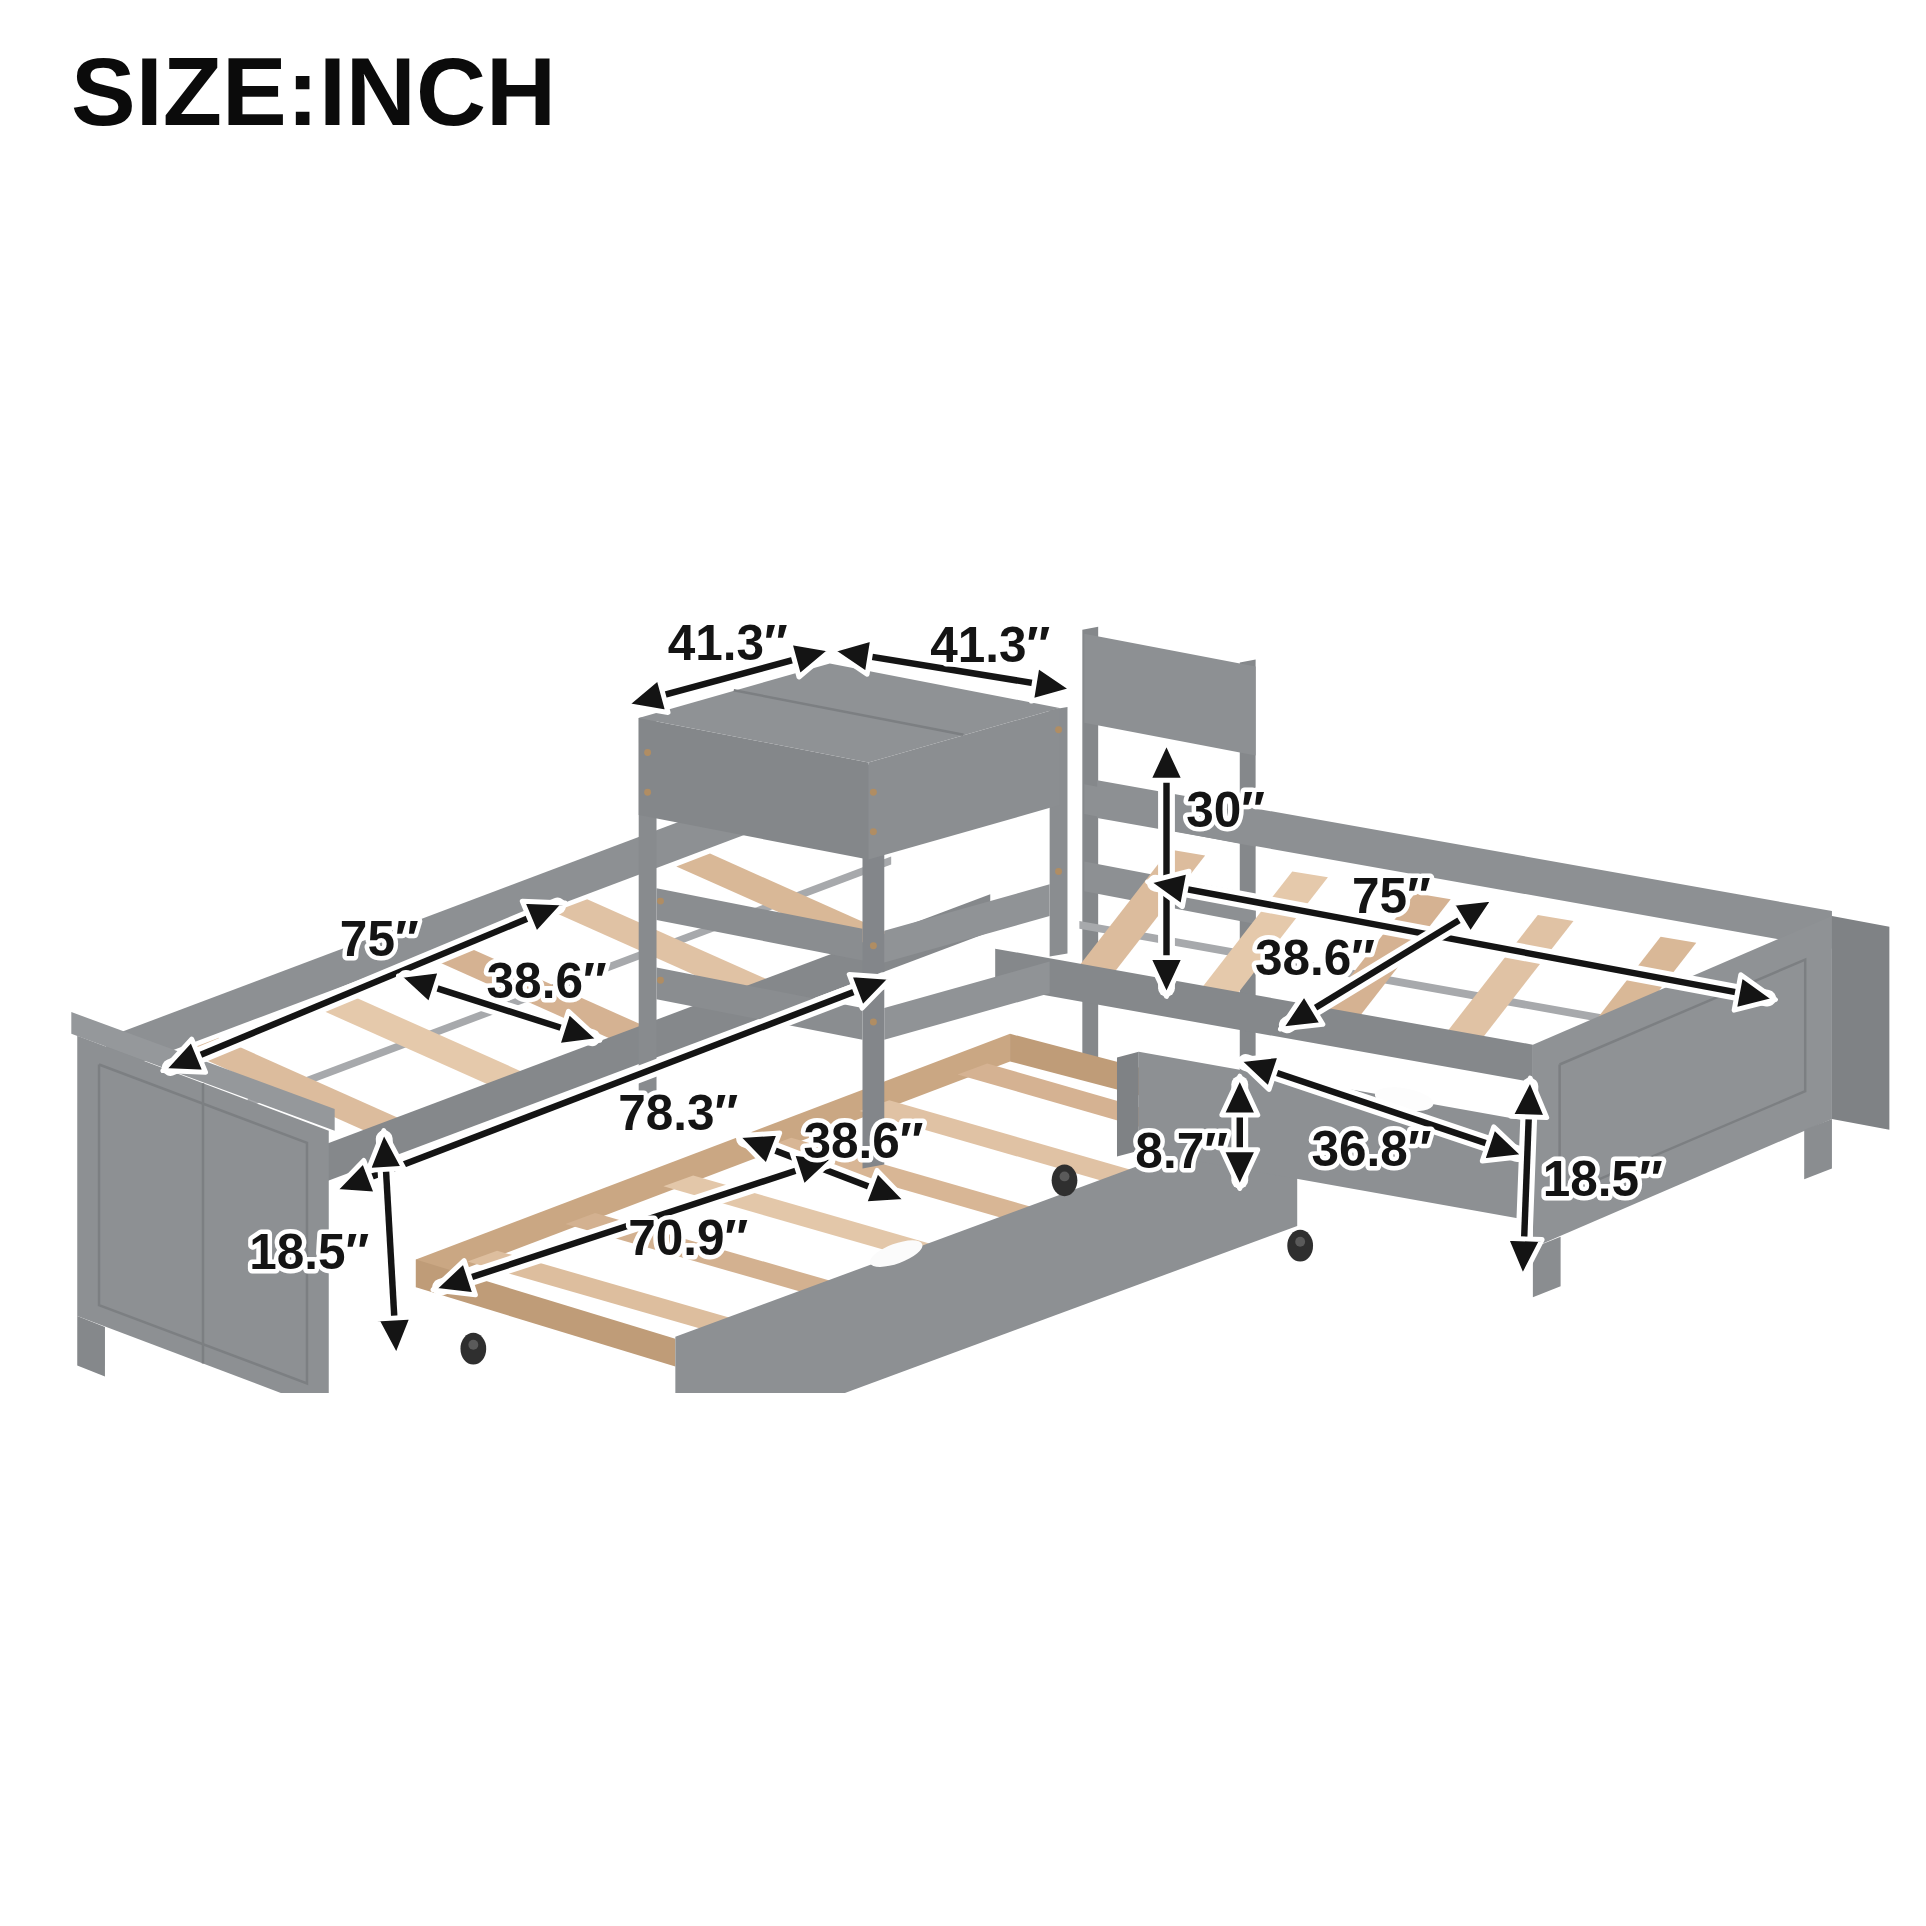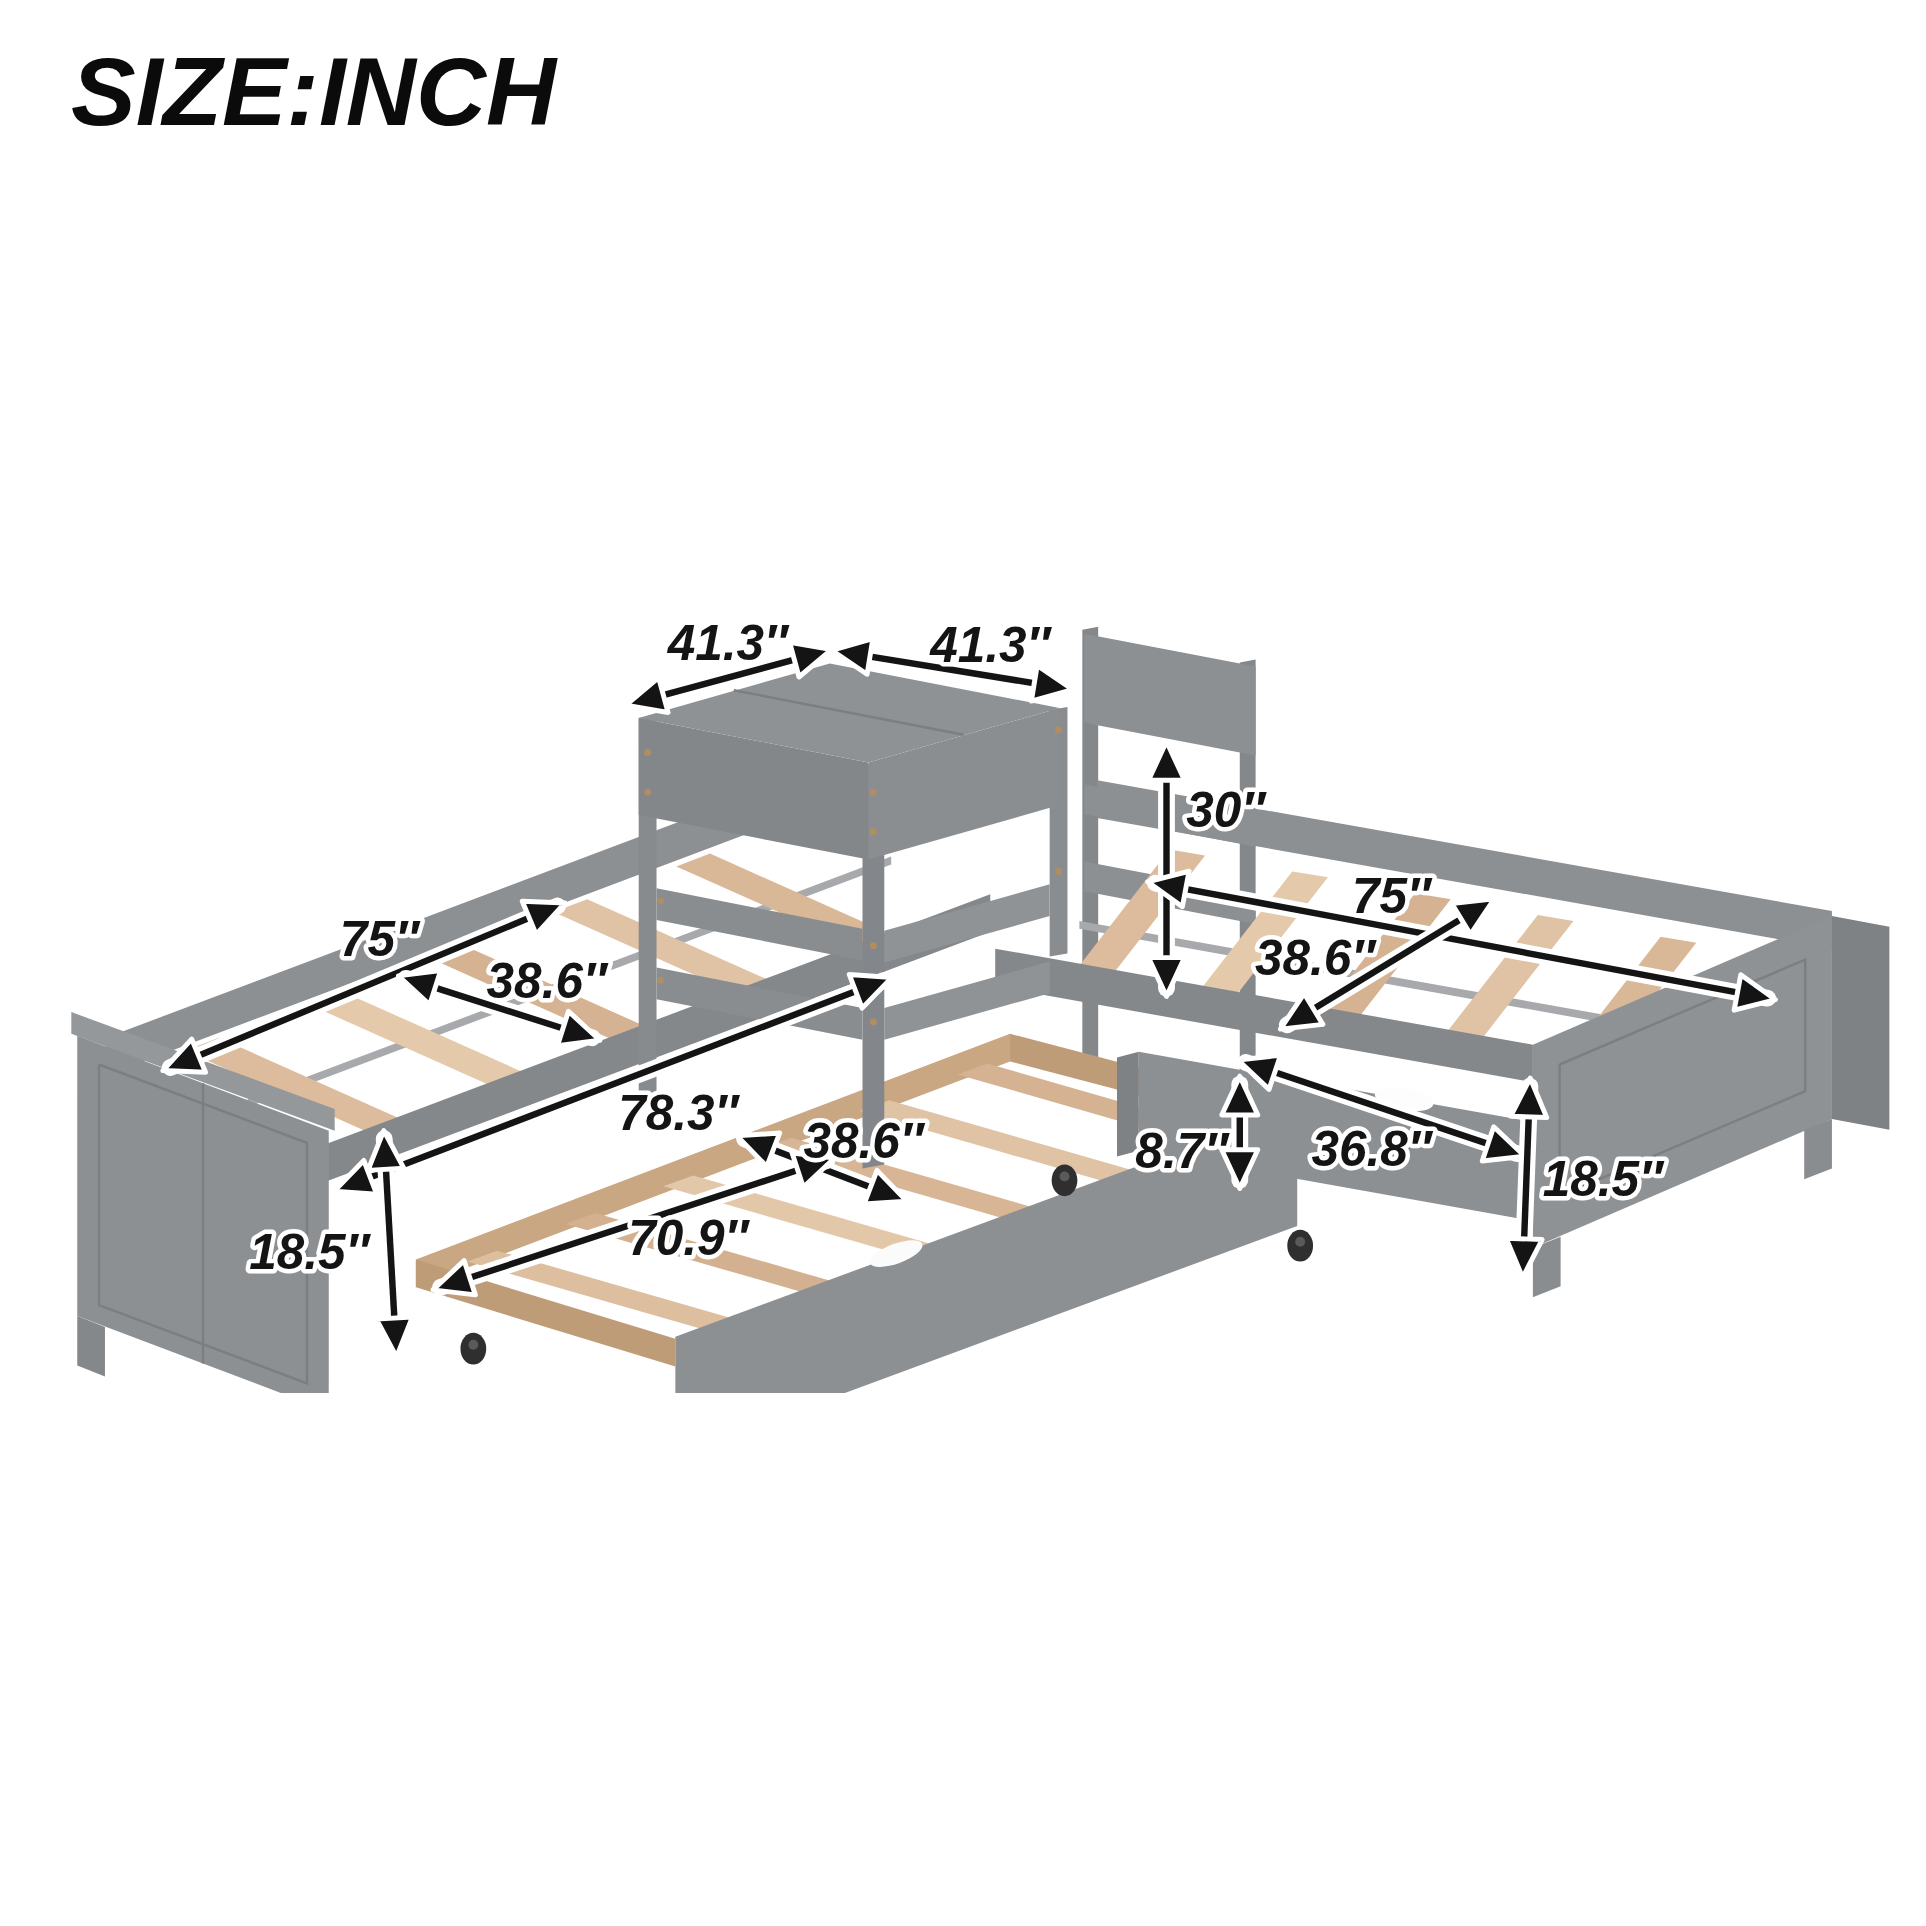--- a/index.html
+++ b/index.html
@@ -1,17 +1,17 @@
 <!DOCTYPE html>
 <html><head>
 <meta charset="utf-8">
 <style>
   html,body{margin:0;padding:0;background:#ffffff;}
   #screen{position:relative;width:1927px;height:1393px;background:#ffffff;overflow:hidden;
-          font-family:"Liberation Sans",sans-serif;font-style:italic;}
+          font-family:"Liberation Sans",sans-serif;}
   #title{position:absolute;left:71px;top:36px;font-size:97px;font-weight:700;color:#0b0b0b;
          letter-spacing:0px;font-family:"Liberation Sans",sans-serif;}
   svg{position:absolute;left:0;top:0;}
   .aw{stroke:#ffffff;stroke-width:17;stroke-linecap:round;fill:none;}
   .ab{stroke:#141414;stroke-width:6.5;fill:none;}
   .dim{font-family:"Liberation Sans",sans-serif;font-size:50px;font-weight:700;fill:#141414;
        stroke:#ffffff;stroke-width:9px;paint-order:stroke;stroke-linejoin:round;text-anchor:middle;}
   .dim.start{text-anchor:start;}
   .dim.end{text-anchor:end;}
   .seam{stroke:#7c7f82;stroke-width:2.5;fill:none;}

